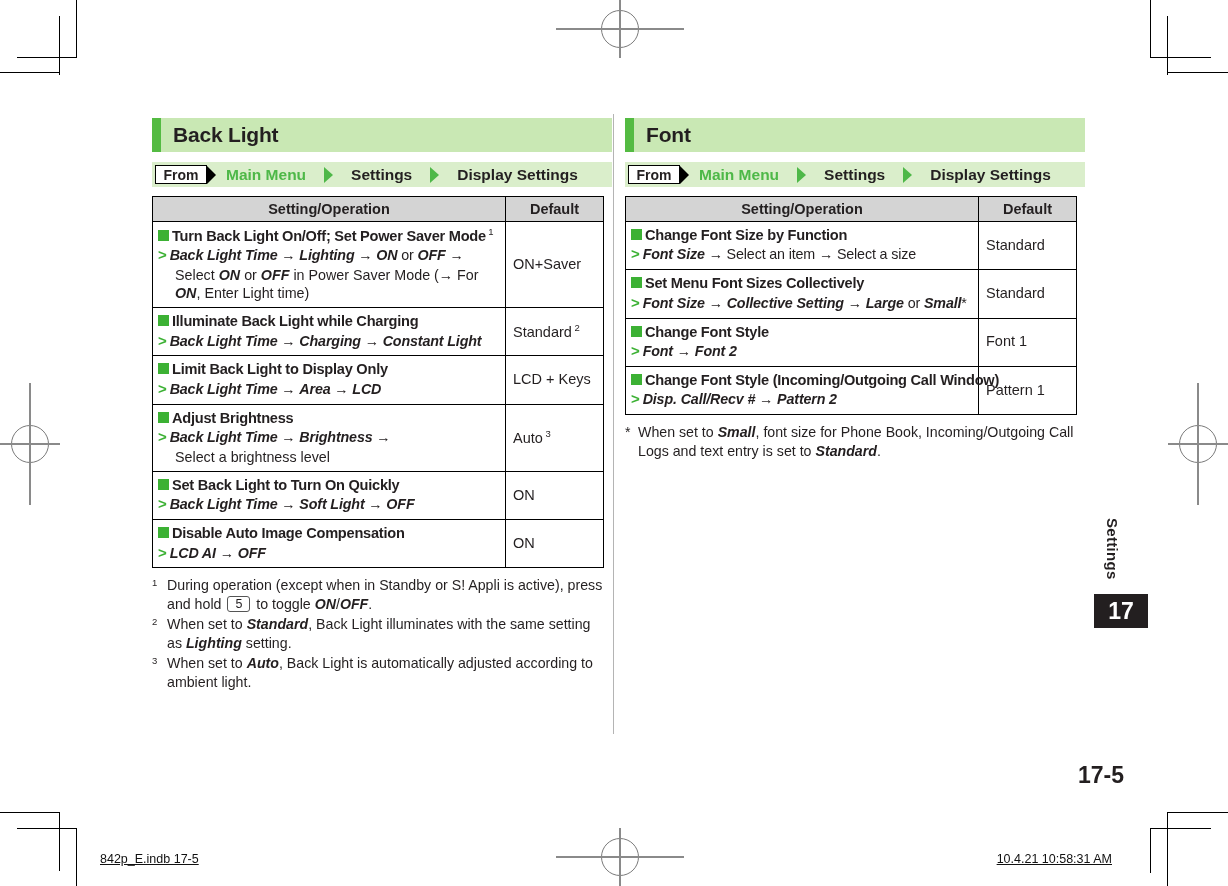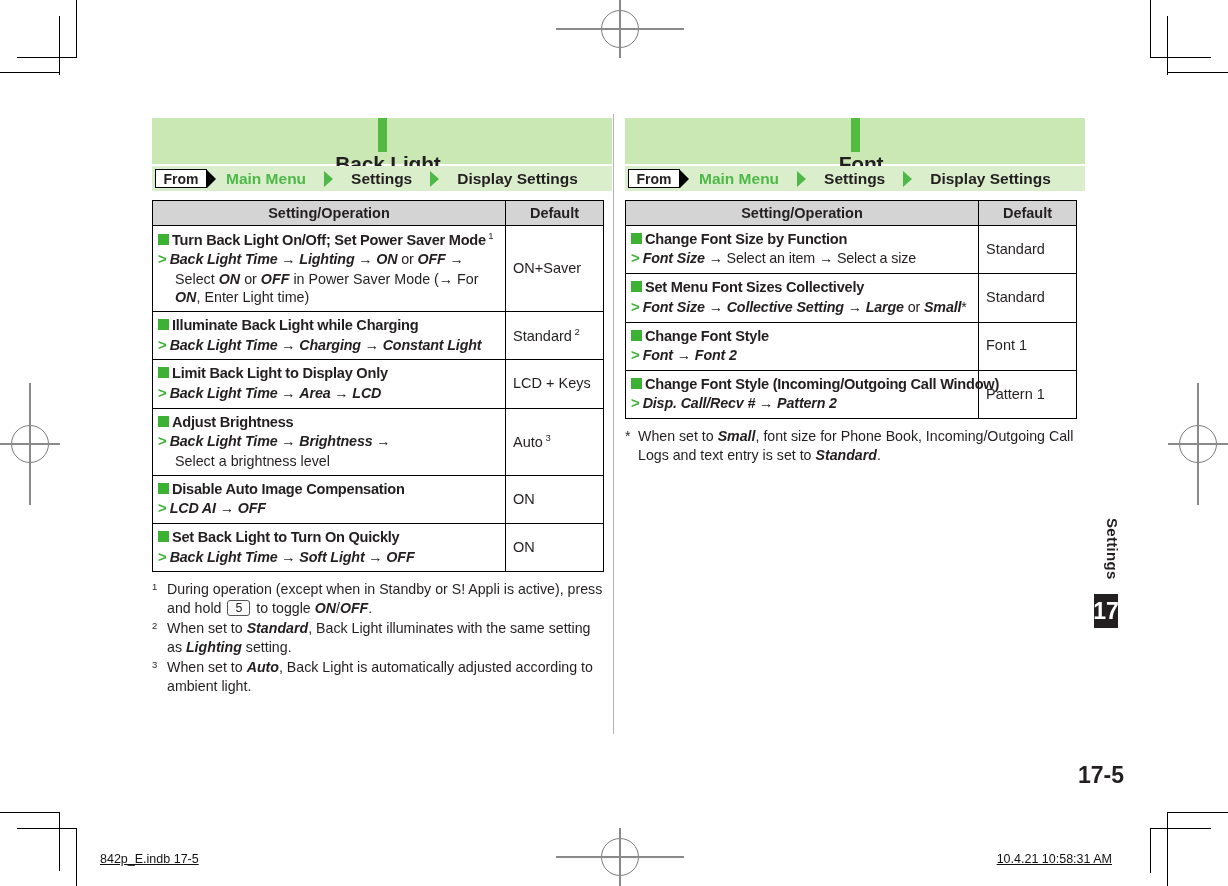--- a/index.html
+++ b/index.html
@@ -48,24 +48,23 @@
     top: 114px;
     width: 1px;
     height: 620px;
     background: #b4b4b4;
   }
 
   
   .sect-header {
     display: flex;
     align-items: center;
-    height: 46px;
+    height: 34px;
     background: #c9e8b4;
-    margin-bottom: 2px;
-    flex-direction: column;
+    margin-bottom: 10px;
   }
   .sect-accent {
     width: 9px;
     height: 34px;
     background: #54bb42;
     flex: 0 0 auto;
   }
   .sect-title {
     font-size: 21px;
     font-weight: bold;
@@ -248,21 +247,21 @@
     color: #231f20;
     writing-mode: vertical-rl;
     text-orientation: mixed;
     letter-spacing: 0.3px;
     height: 72px;
     display: block;
     margin-left: 10px;
   }
   .side-num {
     margin-top: 4px;
-    width: 24px;
+    width: 54px;
     height: 34px;
     background: #231f20;
     color: #ffffff;
     font-size: 23px;
     font-weight: bold;
     display: flex;
     align-items: center;
     justify-content: center;
   }
 
@@ -392,29 +391,29 @@
           <tr>
             <td class="op">
               <span class="op-title"><span class="sq"></span>Adjust Brightness</span>
               <span class="op-step"><span class="gt">&gt;</span><span class="bi">Back Light Time</span><span class="pl"> → </span><span class="bi">Brightness</span><span class="pl"> →</span></span>
               <span class="op-cont"><span class="pl">Select a brightness level</span></span>
             </td>
             <td class="def">Auto<sup> 3</sup></td>
           </tr>
           <tr>
             <td class="op">
+              <span class="op-title"><span class="sq"></span>Set Back Light to Turn On Quickly</span>
+              <span class="op-step"><span class="gt">&gt;</span><span class="bi">Back Light Time</span><span class="pl"> → </span><span class="bi">Soft Light</span><span class="pl"> → </span><span class="bi">OFF</span></span>
+            </td>
+            <td class="def">ON</td>
+          </tr>
+          <tr>
+            <td class="op">
               <span class="op-title"><span class="sq"></span>Disable Auto Image Compensation</span>
               <span class="op-step"><span class="gt">&gt;</span><span class="bi">LCD AI</span><span class="pl"> → </span><span class="bi">OFF</span></span>
-            </td>
-            <td class="def">ON</td>
-          </tr>
-          <tr>
-            <td class="op">
-              <span class="op-title"><span class="sq"></span>Set Back Light to Turn On Quickly</span>
-              <span class="op-step"><span class="gt">&gt;</span><span class="bi">Back Light Time</span><span class="pl"> → </span><span class="bi">Soft Light</span><span class="pl"> → </span><span class="bi">OFF</span></span>
             </td>
             <td class="def">ON</td>
           </tr>
         </tbody>
     </table>
 
     <div class="footnotes">
         <div class="fn">
           <div class="fn-mark">1</div>
           <div class="fn-body"><span class="pl">During operation (except when in Standby or S! Appli is active), press and hold </span><span class="key">5</span><span class="pl"> to toggle </span><span class="bi">ON</span><span class="pl">/</span><span class="bi">OFF</span><span class="pl">.</span></div>

